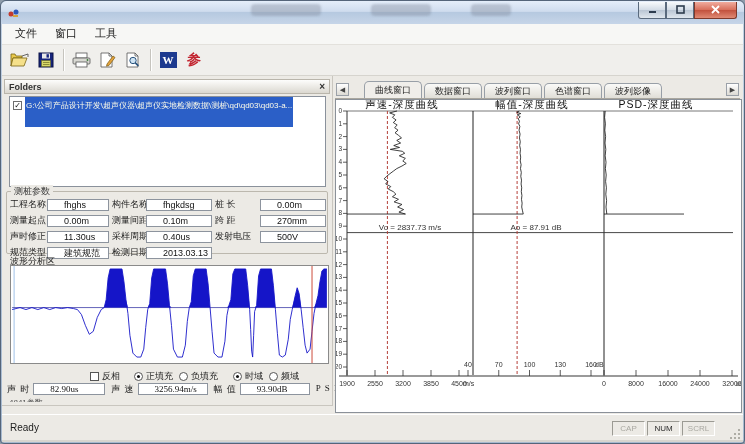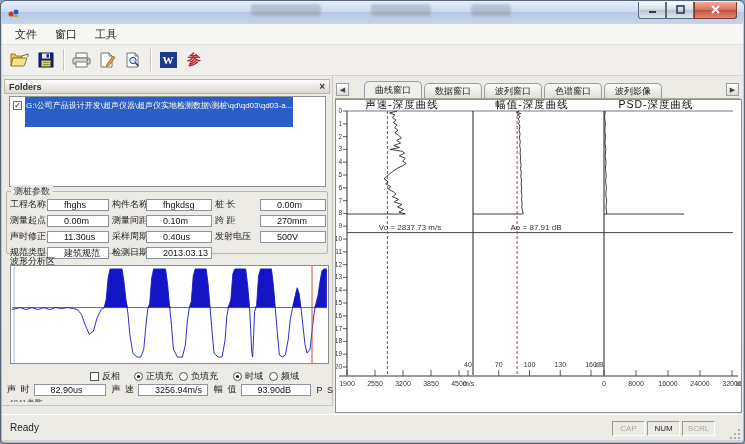--- a/index.html
+++ b/index.html
@@ -11,21 +11,21 @@
     background:linear-gradient(180deg,#e5eefa 0%,#cfdcee 45%,#b6c9e0 50%,#c6d5e8 100%);border-radius:6px 6px 0 0;}
   .glass-blob{position:absolute;top:3px;height:12px;border-radius:4px;background:rgba(120,130,145,.35);filter:blur(1px);}
   .title{font-size:11px;color:#1d2737;margin-left:5px;white-space:nowrap;z-index:2;}
   .winbtns{margin-left:auto;display:flex;z-index:3;margin-top:-5px;}
   .wb{width:28px;height:17px;border:1px solid #5a6a7d;border-top:none;display:flex;align-items:center;justify-content:center;
     background:linear-gradient(#f7fafc,#d3dce6 48%,#bac6d4 52%,#e0e7ee);}
   .wb.min{border-radius:0 0 0 3px;}
   .wb.close{width:43px;background:linear-gradient(#f0ac9e,#d8705c 48%,#c2523e 52%,#e08a74);border-radius:0 0 3px 0;border-color:#7e3a2c;}
   
   .menubar{position:absolute;top:23px;left:1px;right:1px;height:21px;background:#f7f7f5;border-bottom:1px solid #e3e1dc;
-    display:flex;align-items:center;font-size:11px;color:#222;padding-left:4px;}
+    display:flex;align-items:flex-start;font-size:11px;color:#222;padding-left:4px;}
   .menu-item{padding:2px 9px;}
   .toolbar{position:absolute;top:44px;left:1px;right:1px;height:31px;background:#f0efec;border-bottom:1px solid #d6d4ce;
     display:flex;align-items:center;padding-left:5px;}
   .tbtn{width:26px;height:25px;display:flex;align-items:center;justify-content:center;}
   .tsep{width:1px;height:22px;background:#c6c4be;box-shadow:1px 0 0 #fff;margin:0 4px;}
   .glyph-w{width:17px;height:16px;background:#1d3a8f;color:#fff;font-weight:bold;font-size:11px;font-family:"Liberation Serif",serif;
     display:flex;align-items:center;justify-content:center;border:1px solid #102softwa560;}
   .glyph-can{color:#c22530;font-weight:bold;font-size:14px;font-family:"DejaVu Sans",sans-serif;}
   
   .main{position:absolute;top:75px;left:1px;right:1px;height:339px;background:#eceae5;}
@@ -42,21 +42,21 @@
   .group-legend{position:absolute;left:9px;top:109px;font-size:9px;color:#333;background:#eceae5;padding:0 3px;z-index:2;}
   .params-box{position:absolute;left:4px;top:115px;width:322px;height:63px;border:1px solid #bcb8ae;border-radius:2px;}
   .params-grid{position:absolute;left:8px;top:122px;width:316px;display:grid;
     grid-template-columns:34px 62px 31px 66px 42px 66px;column-gap:3px;row-gap:3px;font-size:9px;color:#222;align-items:center;}
   .param-label{white-space:nowrap;letter-spacing:0px;}
   .field{height:12px;background:#fff;border:1px solid #8d949e;font-size:9px;line-height:10px;padding:0 16px;color:#111;
     white-space:nowrap;overflow:hidden;}
   .wave-title{position:absolute;left:8px;top:179px;font-size:9px;color:#222;}
   .wave-box{position:absolute;left:8px;top:189px;width:319px;height:99px;background:#fff;border:1px solid #8a8a8a;}
   .ctrl1{position:absolute;left:88px;top:294px;display:flex;align-items:center;font-size:9px;color:#222;}
-  .ctrl2{position:absolute;left:5px;top:307px;display:flex;align-items:center;font-size:9px;color:#222;}
+  .ctrl2{position:absolute;left:5px;top:307px;display:flex;font-size:9px;color:#222;font-family:Liberation Serif, serif;}
   .chk{width:9px;height:9px;border:1px solid #555;background:#fff;margin-right:3px;flex:none;}
   .radio{width:9px;height:9px;border:1px solid #555;border-radius:50%;background:#fff;margin-right:3px;flex:none;position:relative;}
   .radio.sel:after{content:"";position:absolute;left:2px;top:2px;width:3px;height:3px;border-radius:50%;background:#111;}
   .cgap{width:14px;flex:none;}
   .sgap{width:9px;flex:none;}
   .ro-label{letter-spacing:1px;margin-right:3px;white-space:nowrap;}
   .note-clip{position:absolute;left:7px;top:321px;height:5px;overflow:hidden;font-size:8px;color:#555;}
   
   .tabstrip{position:absolute;left:333px;top:4px;right:3px;height:19px;display:flex;align-items:flex-end;border-bottom:1px solid #a9a69e;}
   .tab-arrow{width:13px;height:13px;border:1px solid #9aa0a8;background:linear-gradient(#ffffff,#dcdad4);font-size:7px;

